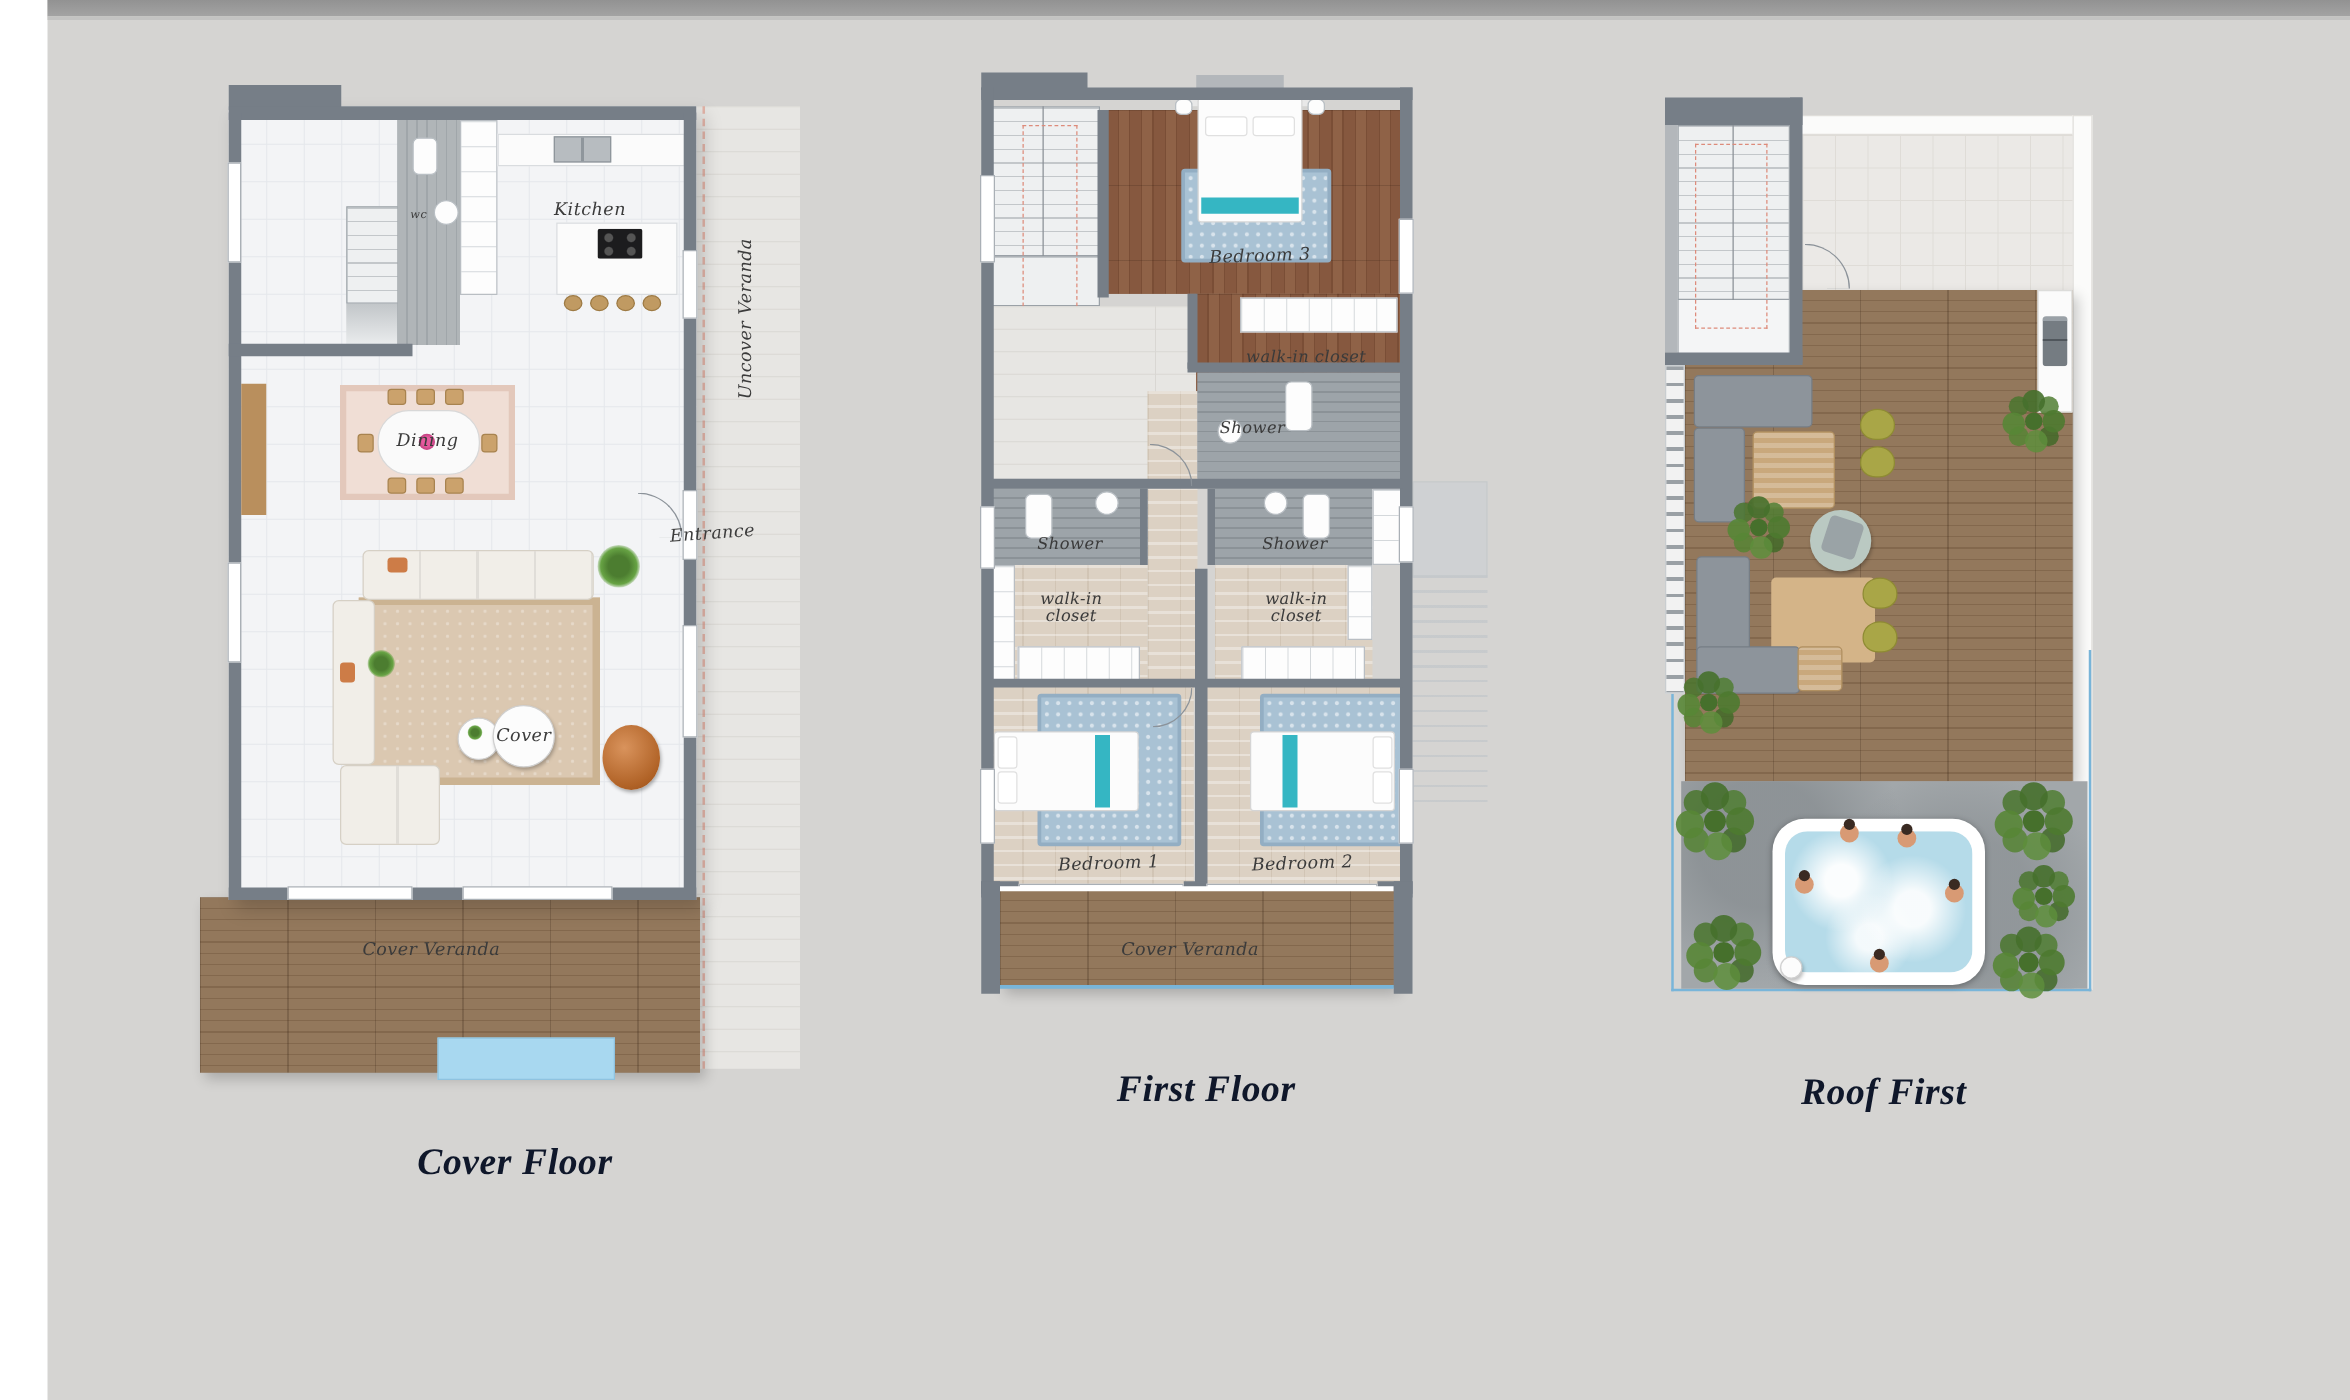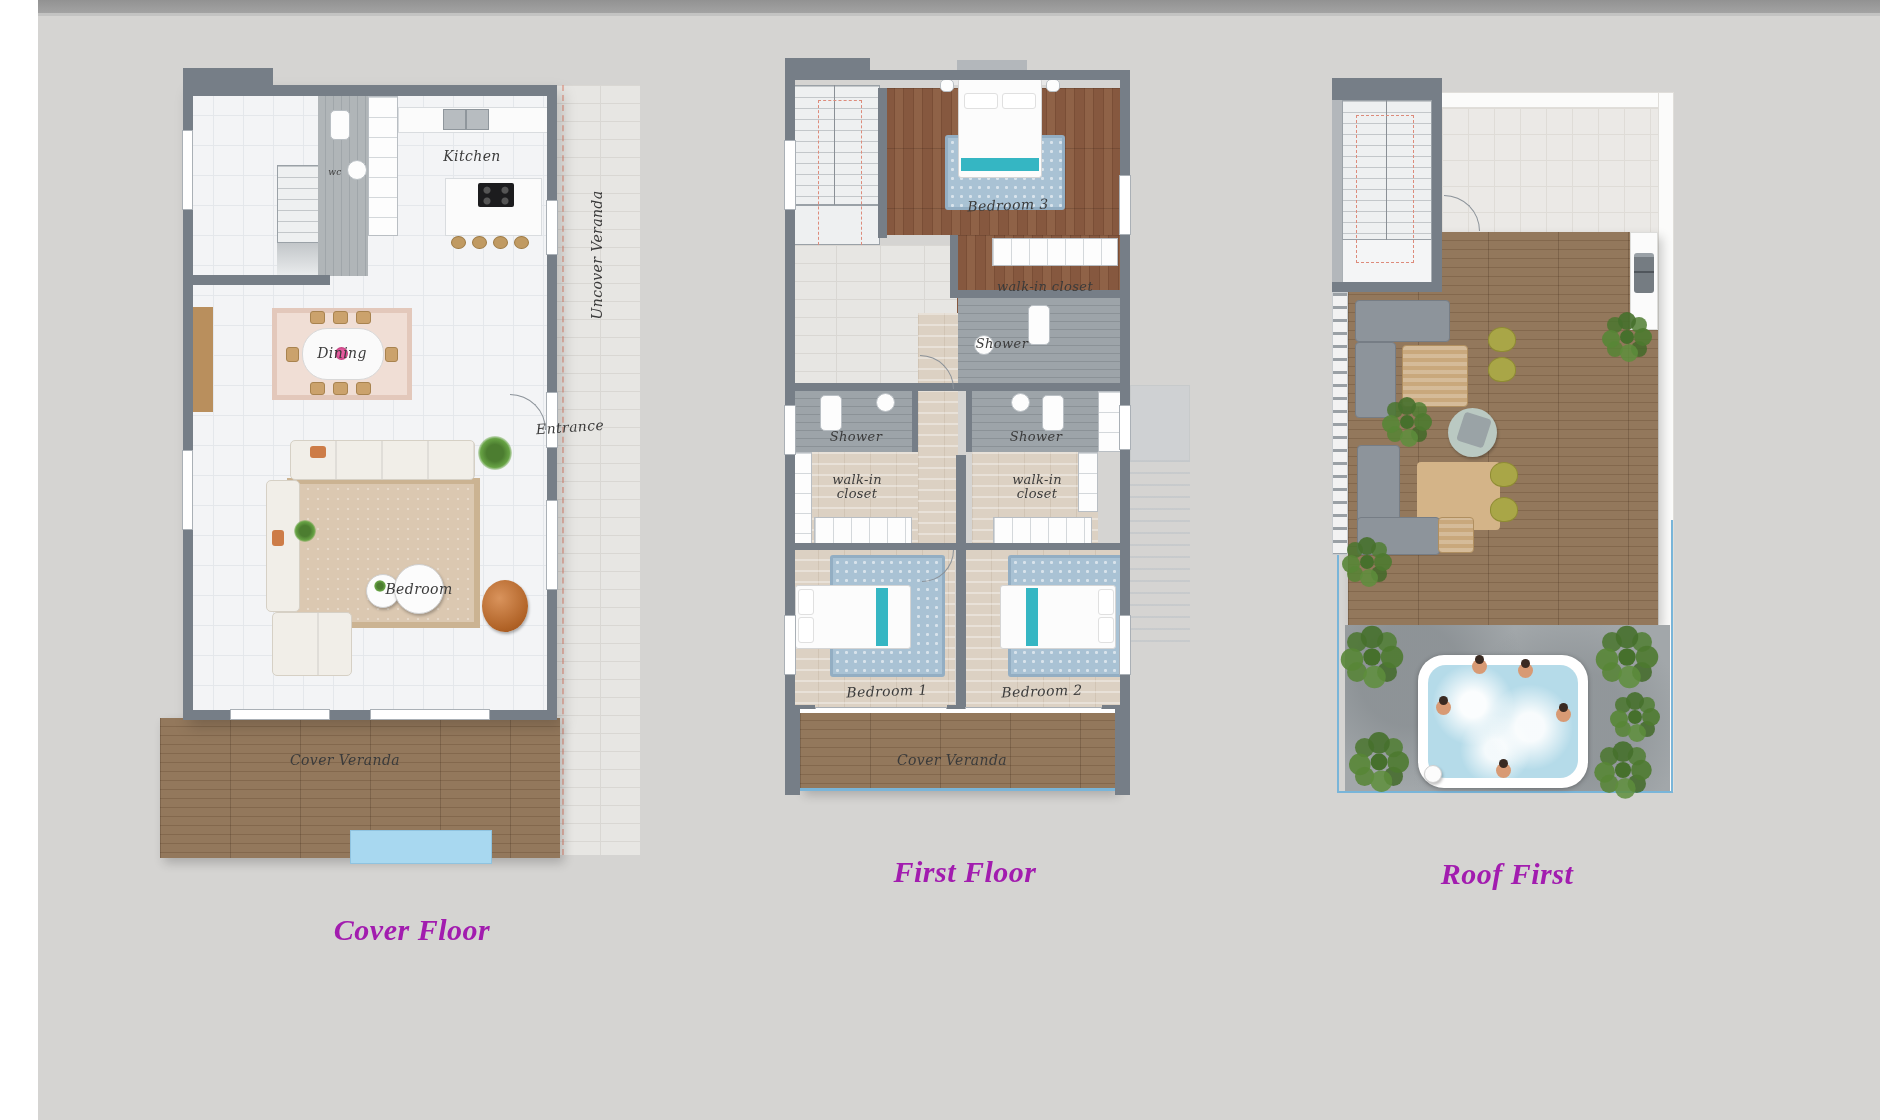--- a/index.html
+++ b/index.html
@@ -100,21 +100,21 @@
   .dashred{position:absolute;border:1px dashed #dd8b7b;box-sizing:border-box;}
   .dashpinkV{position:absolute;border-left:2px dashed rgba(224,130,110,.5);}
   .blueframe{position:absolute;border:2px solid #79b5d9;border-top:none;box-sizing:border-box;}
   .blueline{position:absolute;background:#79b5d9;}
   .flower{position:absolute;border-radius:50%;background:radial-gradient(circle,#e55a9e 0 40%,#c23f7f 70%);}
   
   .script{position:absolute;font:italic 14px "DejaVu Serif",serif;color:#3b3b3b;
     white-space:nowrap;transform:translate(-50%,-50%);letter-spacing:.4px;}
   .script2{position:absolute;font:italic 13px "DejaVu Serif",serif;color:#3b3b3b;width:64px;
     text-align:center;line-height:14px;transform:translate(-50%,-50%);letter-spacing:.3px;}
-  .caption{position:absolute;font:italic 700 30px "Liberation Serif",serif;color:#a21caf;
+  .caption{position:absolute;font:italic 700 30px "Liberation Serif",serif;color:#0f172a;
     white-space:nowrap;transform:translateX(-50%);letter-spacing:.5px;}
 </style>
 </head>
 <body>
 
 <div class="stage">
   <div class="left-strip"></div>
   <div class="top-bar"></div>
 
   <div class="plan" style="left:160px;top:60px;width:490px;height:880px;">
@@ -174,25 +174,25 @@
     <div class="abs" style="left:33px;top:247px;width:20px;height:105px;background:#b98f5d;"></div>
     <div class="win" style="left:22px;top:70px;width:11px;height:80px;"></div>
     <div class="win" style="left:22px;top:390px;width:11px;height:80px;"></div>
     <div class="win" style="left:386px;top:140px;width:12px;height:55px;"></div>
     <div class="win" style="left:386px;top:332px;width:12px;height:56px;"></div>
     <div class="win" style="left:386px;top:440px;width:12px;height:90px;"></div>
     <div class="win" style="left:70px;top:649px;width:100px;height:11px;"></div>
     <div class="win" style="left:210px;top:649px;width:120px;height:11px;"></div>
     <div class="arcTR" style="left:350px;top:334px;width:36px;height:36px;"></div>
 
-    <span class="script" style="left:312px;top:96px;">Kitchen</span>
+    <span class="script" style="left:312px;top:108px;">Kitchen</span>
     <span class="script" style="left:175px;top:112px;font-size:9px;">wc</span>
     <span class="script" style="left:182px;top:293px;text-align:center;">Dining</span>
     <span class="script" style="left:410px;top:367px;transform:translate(-50%,-50%) rotate(-4deg);">Entrance</span>
-    <span class="script" style="left:259px;top:529px;">Bedroom</span>
+    <span class="script" style="left:259px;top:529px;">Cover</span>
     <span class="script" style="left:185px;top:700px;">Cover Veranda</span>
     <span class="script" style="left:437px;top:195px;transform:translate(-50%,-50%) rotate(-90deg);">Uncover Veranda</span>
     <div class="caption" style="left:252px;top:853px;">Cover Floor</div>
   </div>
 
   <div class="plan" style="left:780px;top:55px;width:420px;height:840px;">
     <div class="abs" style="left:350px;top:330px;width:58px;height:75px;background:#cdd1d4;opacity:.7;border:1px solid #c2c6c9;"></div>
     <div class="abs" style="left:350px;top:405px;width:60px;height:188px;opacity:.8;background:repeating-linear-gradient(180deg,#c4c8cb 0 2px,transparent 2px 12px);"></div>
 
     <div class="stairs" style="left:10px;top:30px;width:90px;height:120px;"></div>

